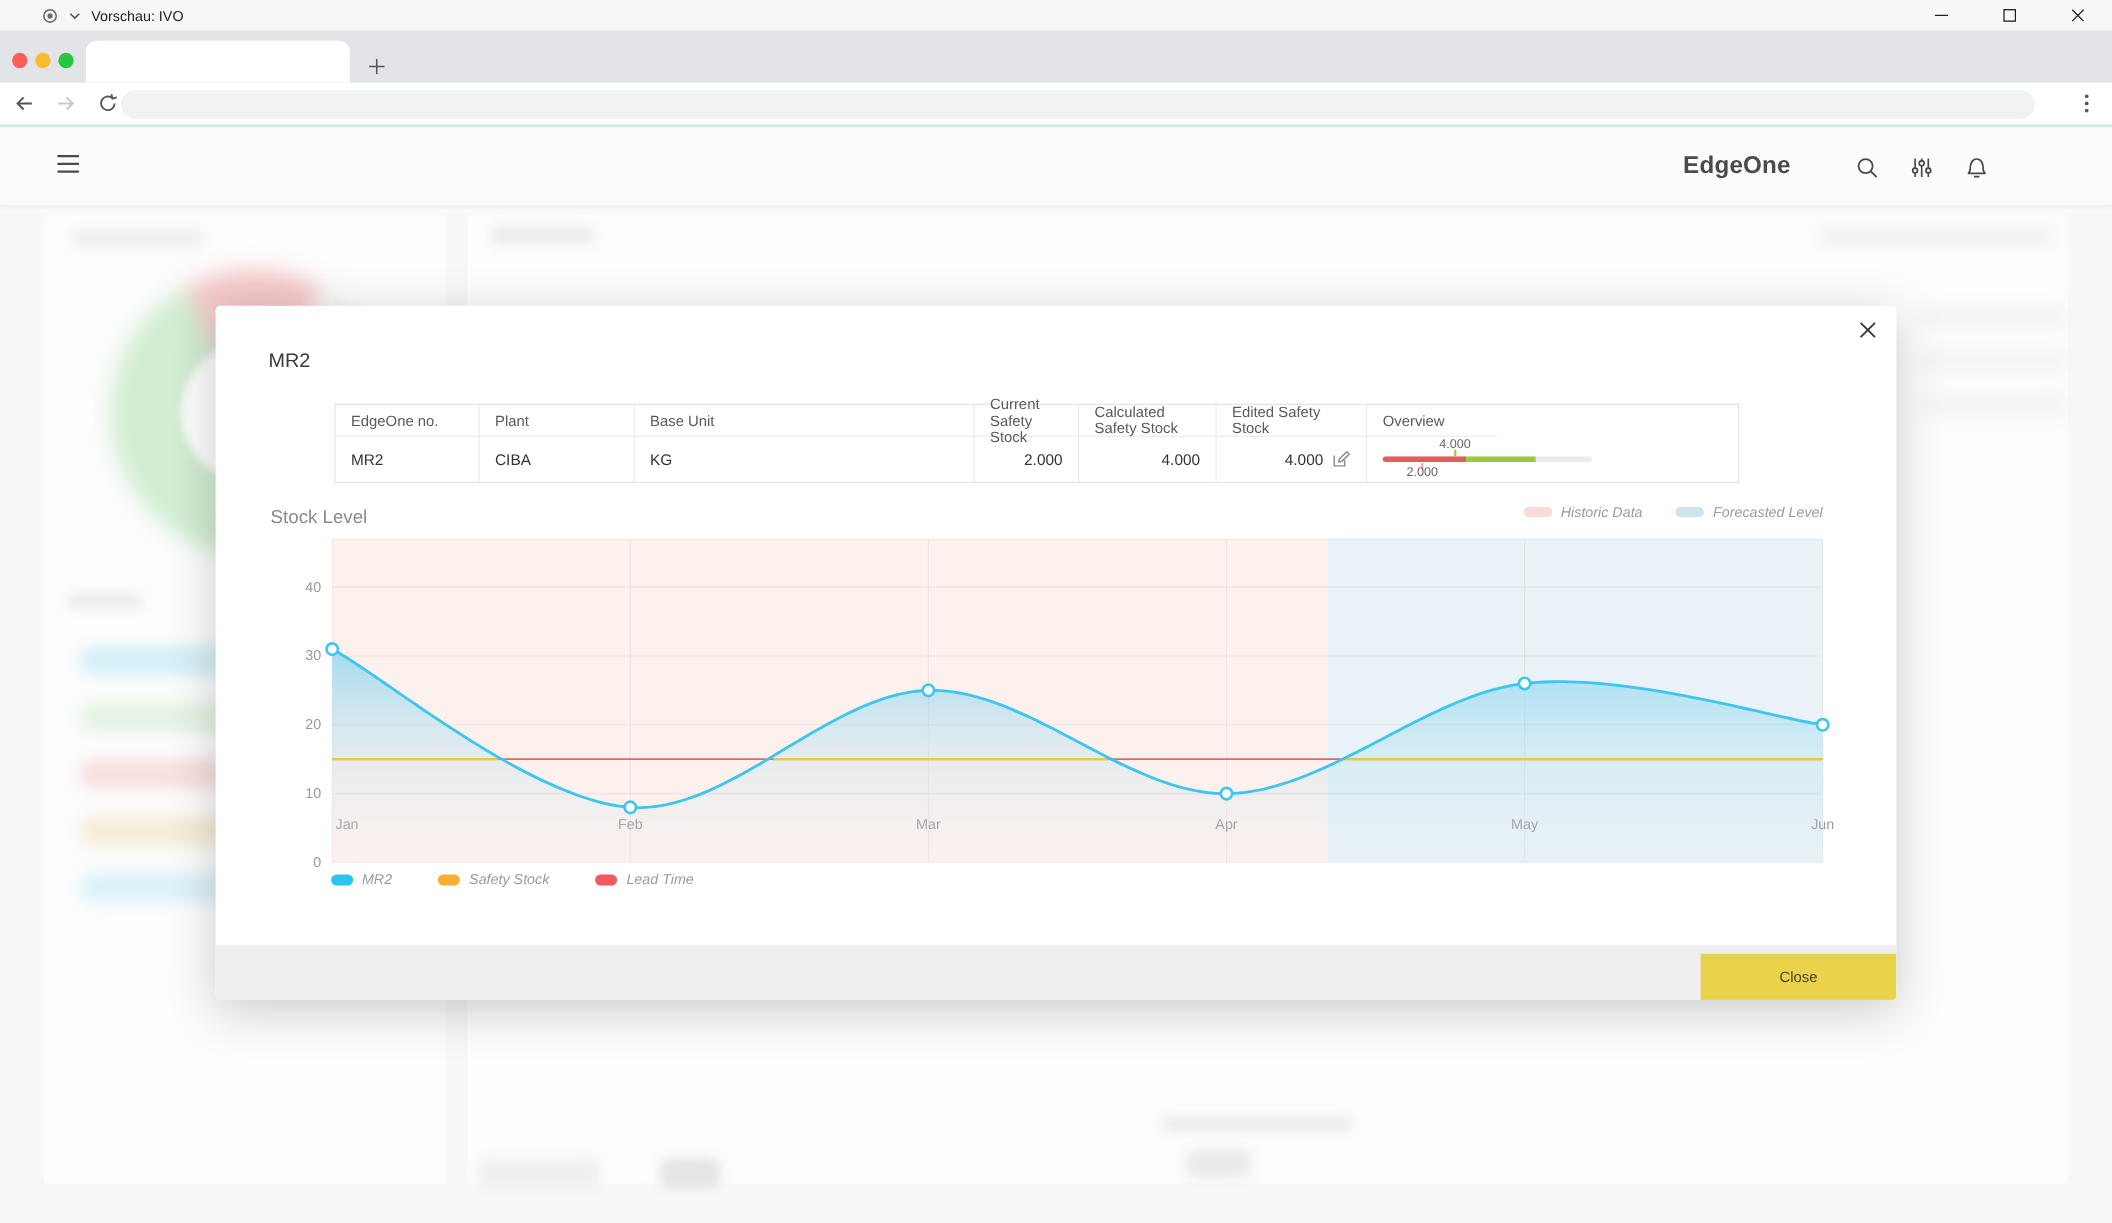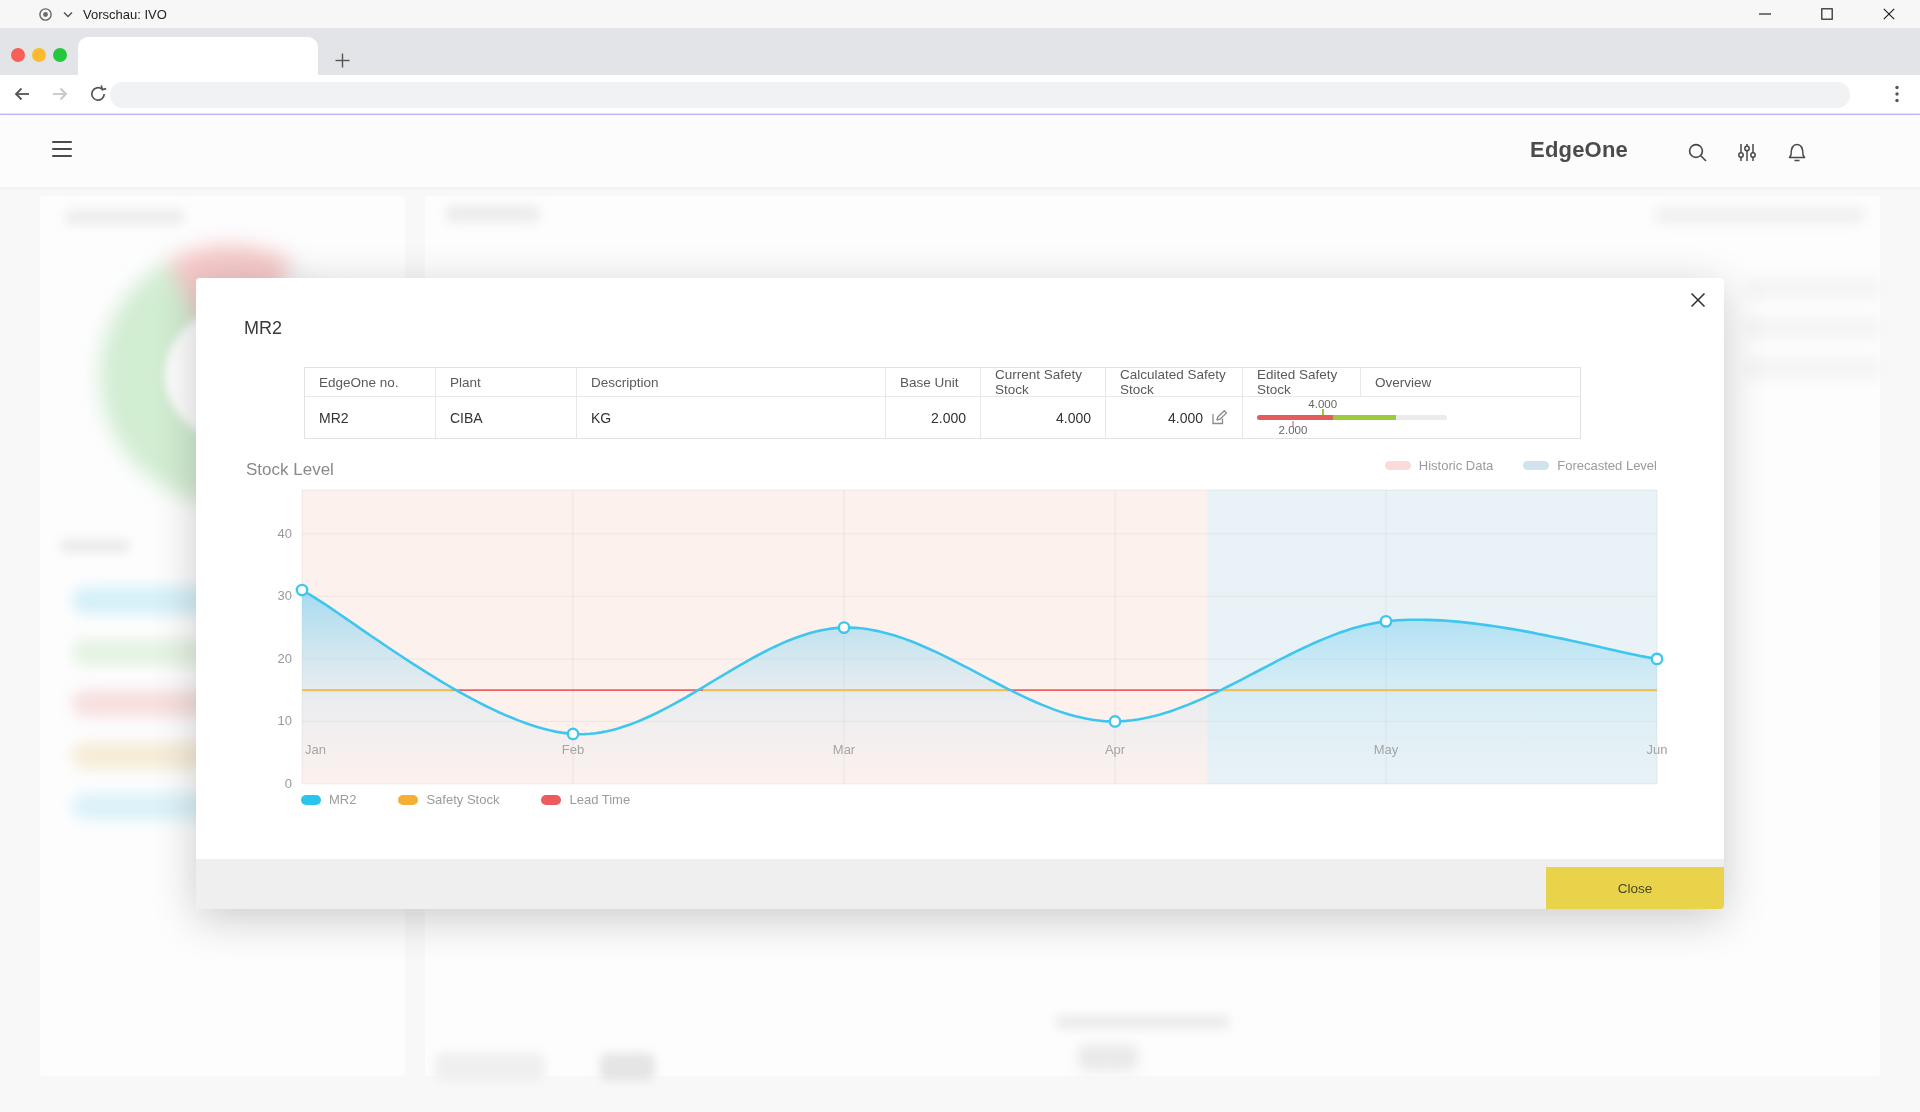--- a/index.html
+++ b/index.html
@@ -1,17 +1,17 @@
 <!DOCTYPE html>
 <html><head>
 <meta charset="utf-8">
 <style>
   * { margin:0; padding:0; box-sizing:border-box; }
   body { font-family:"Liberation Sans", sans-serif; background:#888; }
-  .screen { position:relative; width:1920px; height:1112px; background:#c4b5fd; overflow:hidden; }
+  .screen { position:relative; width:1920px; height:1112px; background:#86efac; overflow:hidden; }
 
   
   .titlebar { position:absolute; left:0; top:0; width:1920px; height:28px; background:#f7f7f7; display:flex; align-items:center; }
   .tb-left { display:flex; align-items:center; gap:10px; padding-left:38px; }
   .tb-title { font-size:13px; color:#222; }
   .win-controls { position:absolute; right:0; top:0; height:28px; display:flex; align-items:center; }
   .win-btn { width:62px; height:28px; display:flex; align-items:center; justify-content:center; cursor:default; }
 
   
   .tabstrip { position:absolute; left:0; top:28px; width:1920px; height:47px; background:#e2e4e7; }
@@ -68,21 +68,21 @@
   .ov-wrap { position:relative; width:190px; height:41px; }
   .ov-bar { position:absolute; left:0; top:18px; width:190px; height:5px; border-radius:3px; background:#ebebeb; }
   .ov-seg { position:absolute; top:0; height:5px; }
   .ov-tick { position:absolute; width:2px; height:6px; }
   .ov-lab { position:absolute; font-size:11.5px; color:#666; transform:translateX(-50%); white-space:nowrap; }
 
   
   .chart-title { position:absolute; left:50px; top:182px; font-size:17px; color:#8a8a8a; }
   .legend-top { position:absolute; top:180px; right:67px; display:flex; gap:30px; align-items:center; }
   .legend-bot { position:absolute; left:105px; top:514px; display:flex; gap:42px; align-items:center; }
-  .lg-item { display:flex; align-items:center; gap:8px; cursor:pointer; }
+  .lg-item { display:flex; align-items:center; gap:8px; cursor:pointer;font-style:italic; }
   .lg-item span.lab { font-size:13px; color:#9b9b9b; }
   .pill-s { width:26px; height:9px; border-radius:5px; }
   .pill-b { width:20px; height:10px; border-radius:5px; }
   #stock-chart { position:absolute; left:56px; top:200px; }
   #stock-chart text { font-family:"Liberation Sans", sans-serif; }
 
   
   .modal-footer { position:absolute; left:0; bottom:0; width:1528px; height:50px; background:#efefef; }
   .close-btn { position:absolute; right:0; bottom:0; width:178px; height:42px; border:none; font-family:"Liberation Sans", sans-serif;
                font-size:13.5px; color:#494722; display:flex; align-items:center; justify-content:center; cursor:pointer; }
@@ -231,21 +231,20 @@
             <line x1="1.5" y1="1.5" x2="14.5" y2="14.5" stroke="#333" stroke-width="1.6"></line>
             <line x1="14.5" y1="1.5" x2="1.5" y2="14.5" stroke="#333" stroke-width="1.6"></line>
           </svg>
       </div>
       <div class="modal-title">MR2</div>
 
       <div class="mtable">
         <div class="mrow mhead">
           <div class="mcell">EdgeOne no.</div>
           <div class="mcell">Plant</div>
-          <div class="mcell">Description</div>
           <div class="mcell">Base Unit</div>
           <div class="mcell num">Current Safety Stock</div>
           <div class="mcell num">Calculated Safety Stock</div>
           <div class="mcell">Edited Safety Stock</div>
           <div class="mcell">Overview</div>
         </div>
         <div class="mrow mbody">
           <div class="mcell">MR2</div>
           <div class="mcell">CIBA</div>
           <div class="mcell">KG</div>

